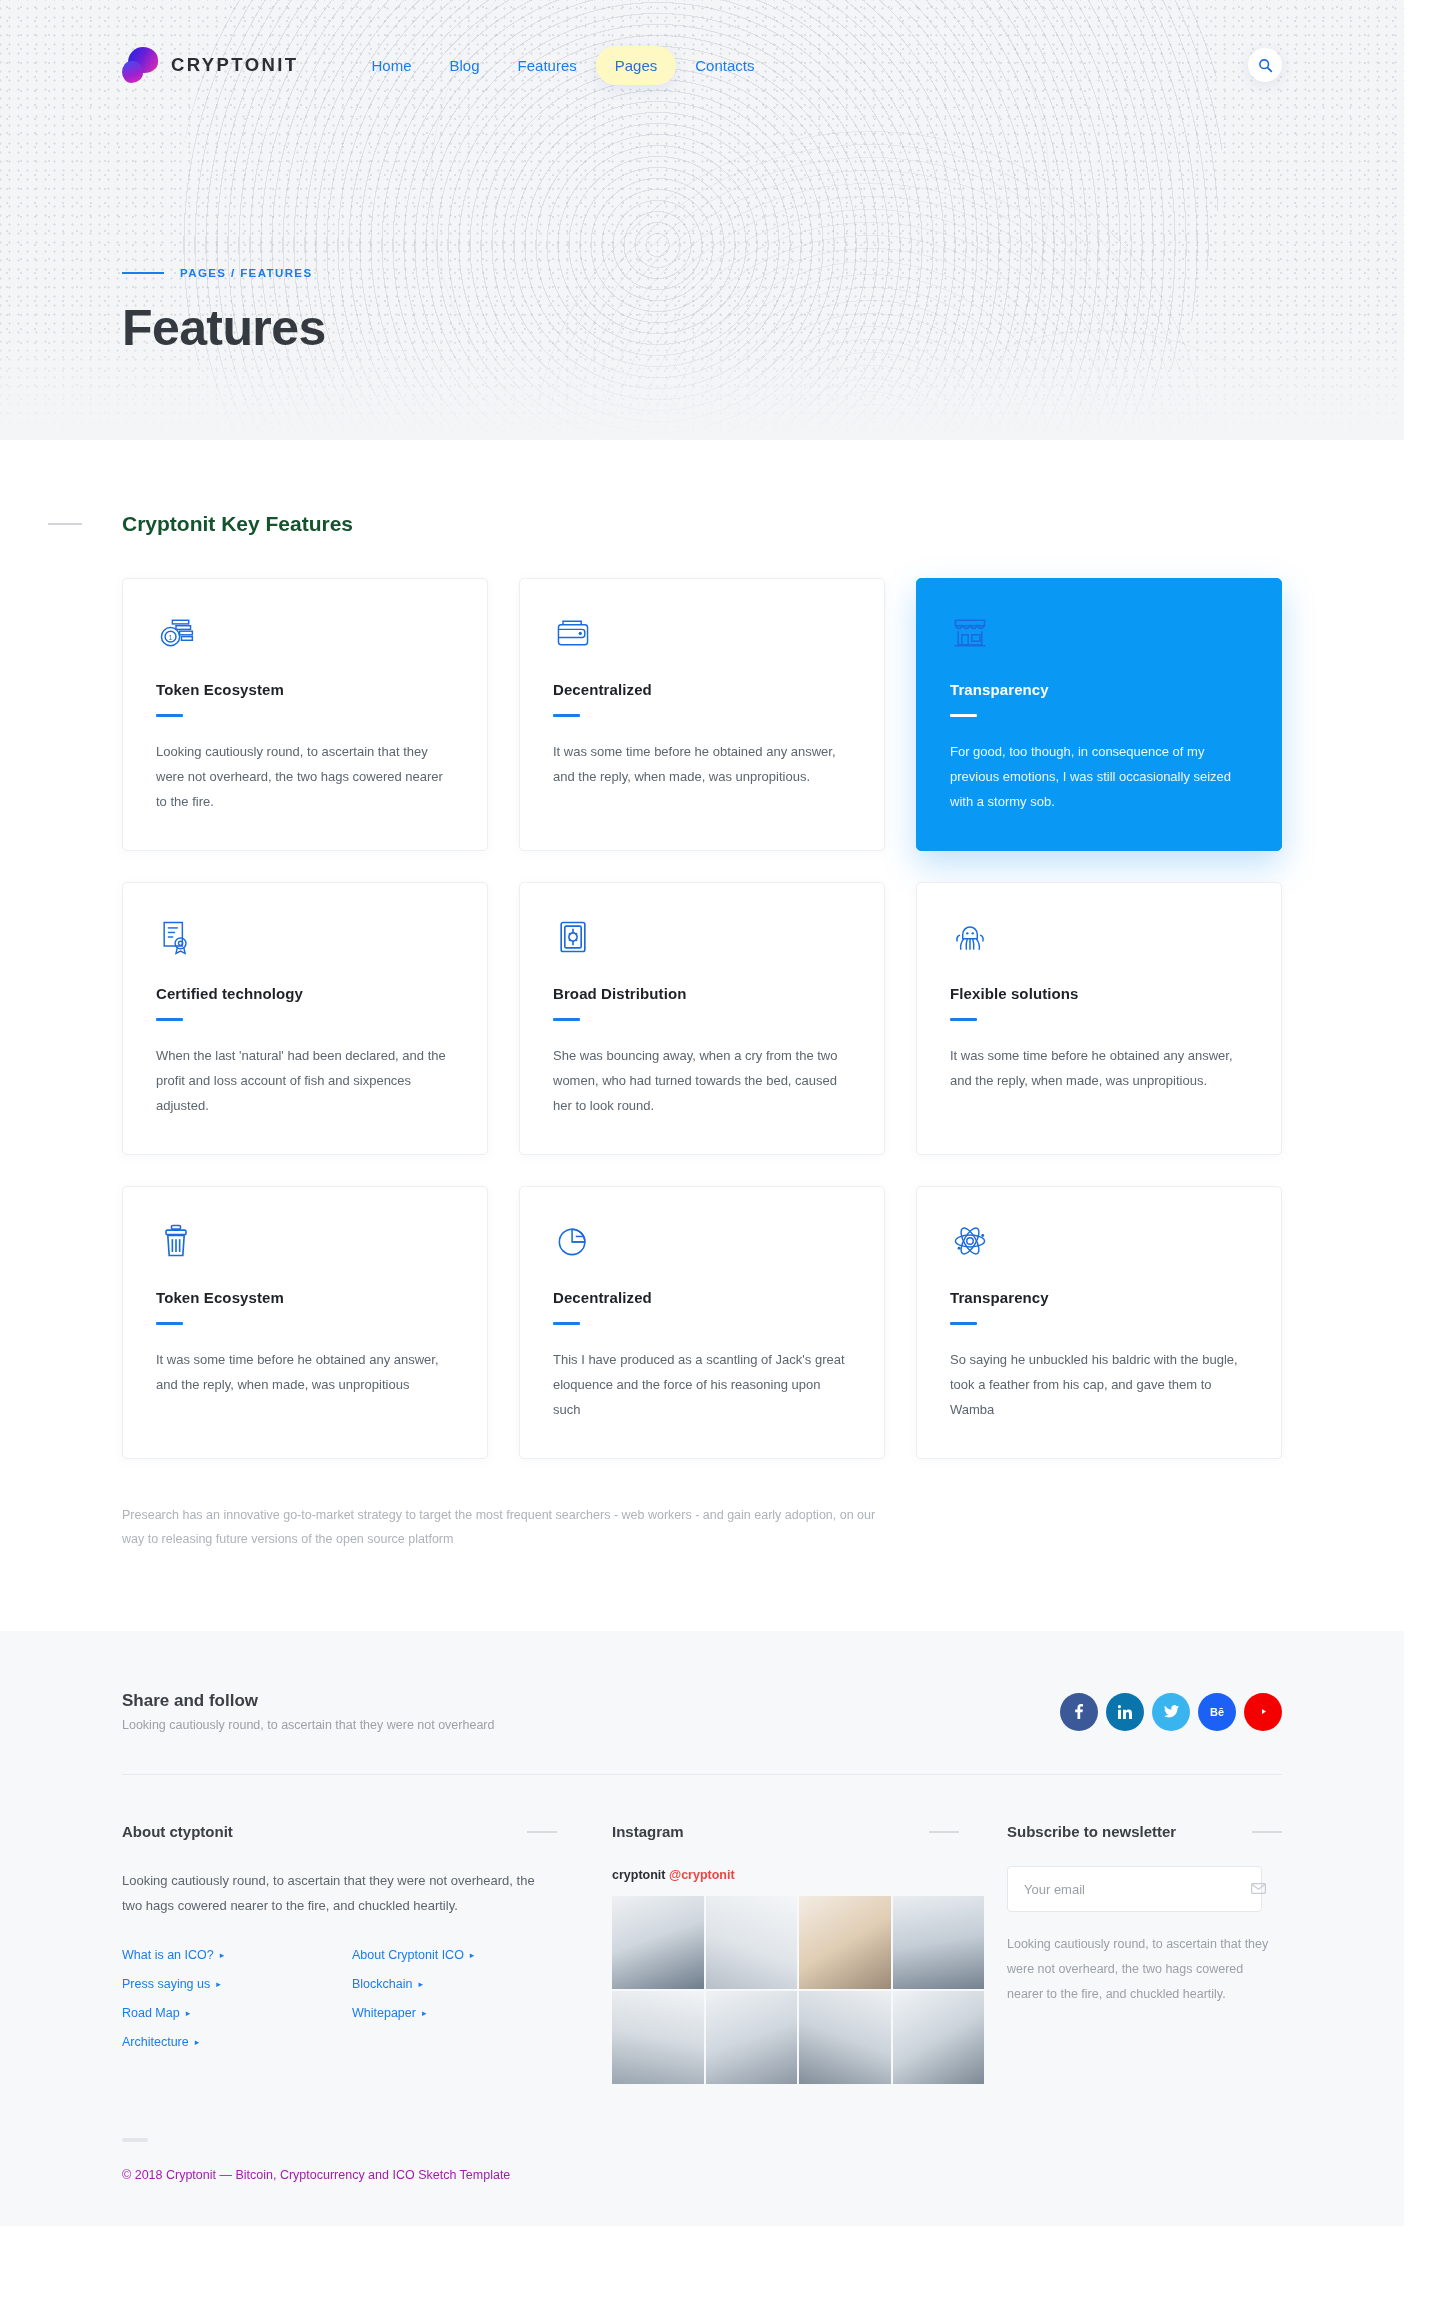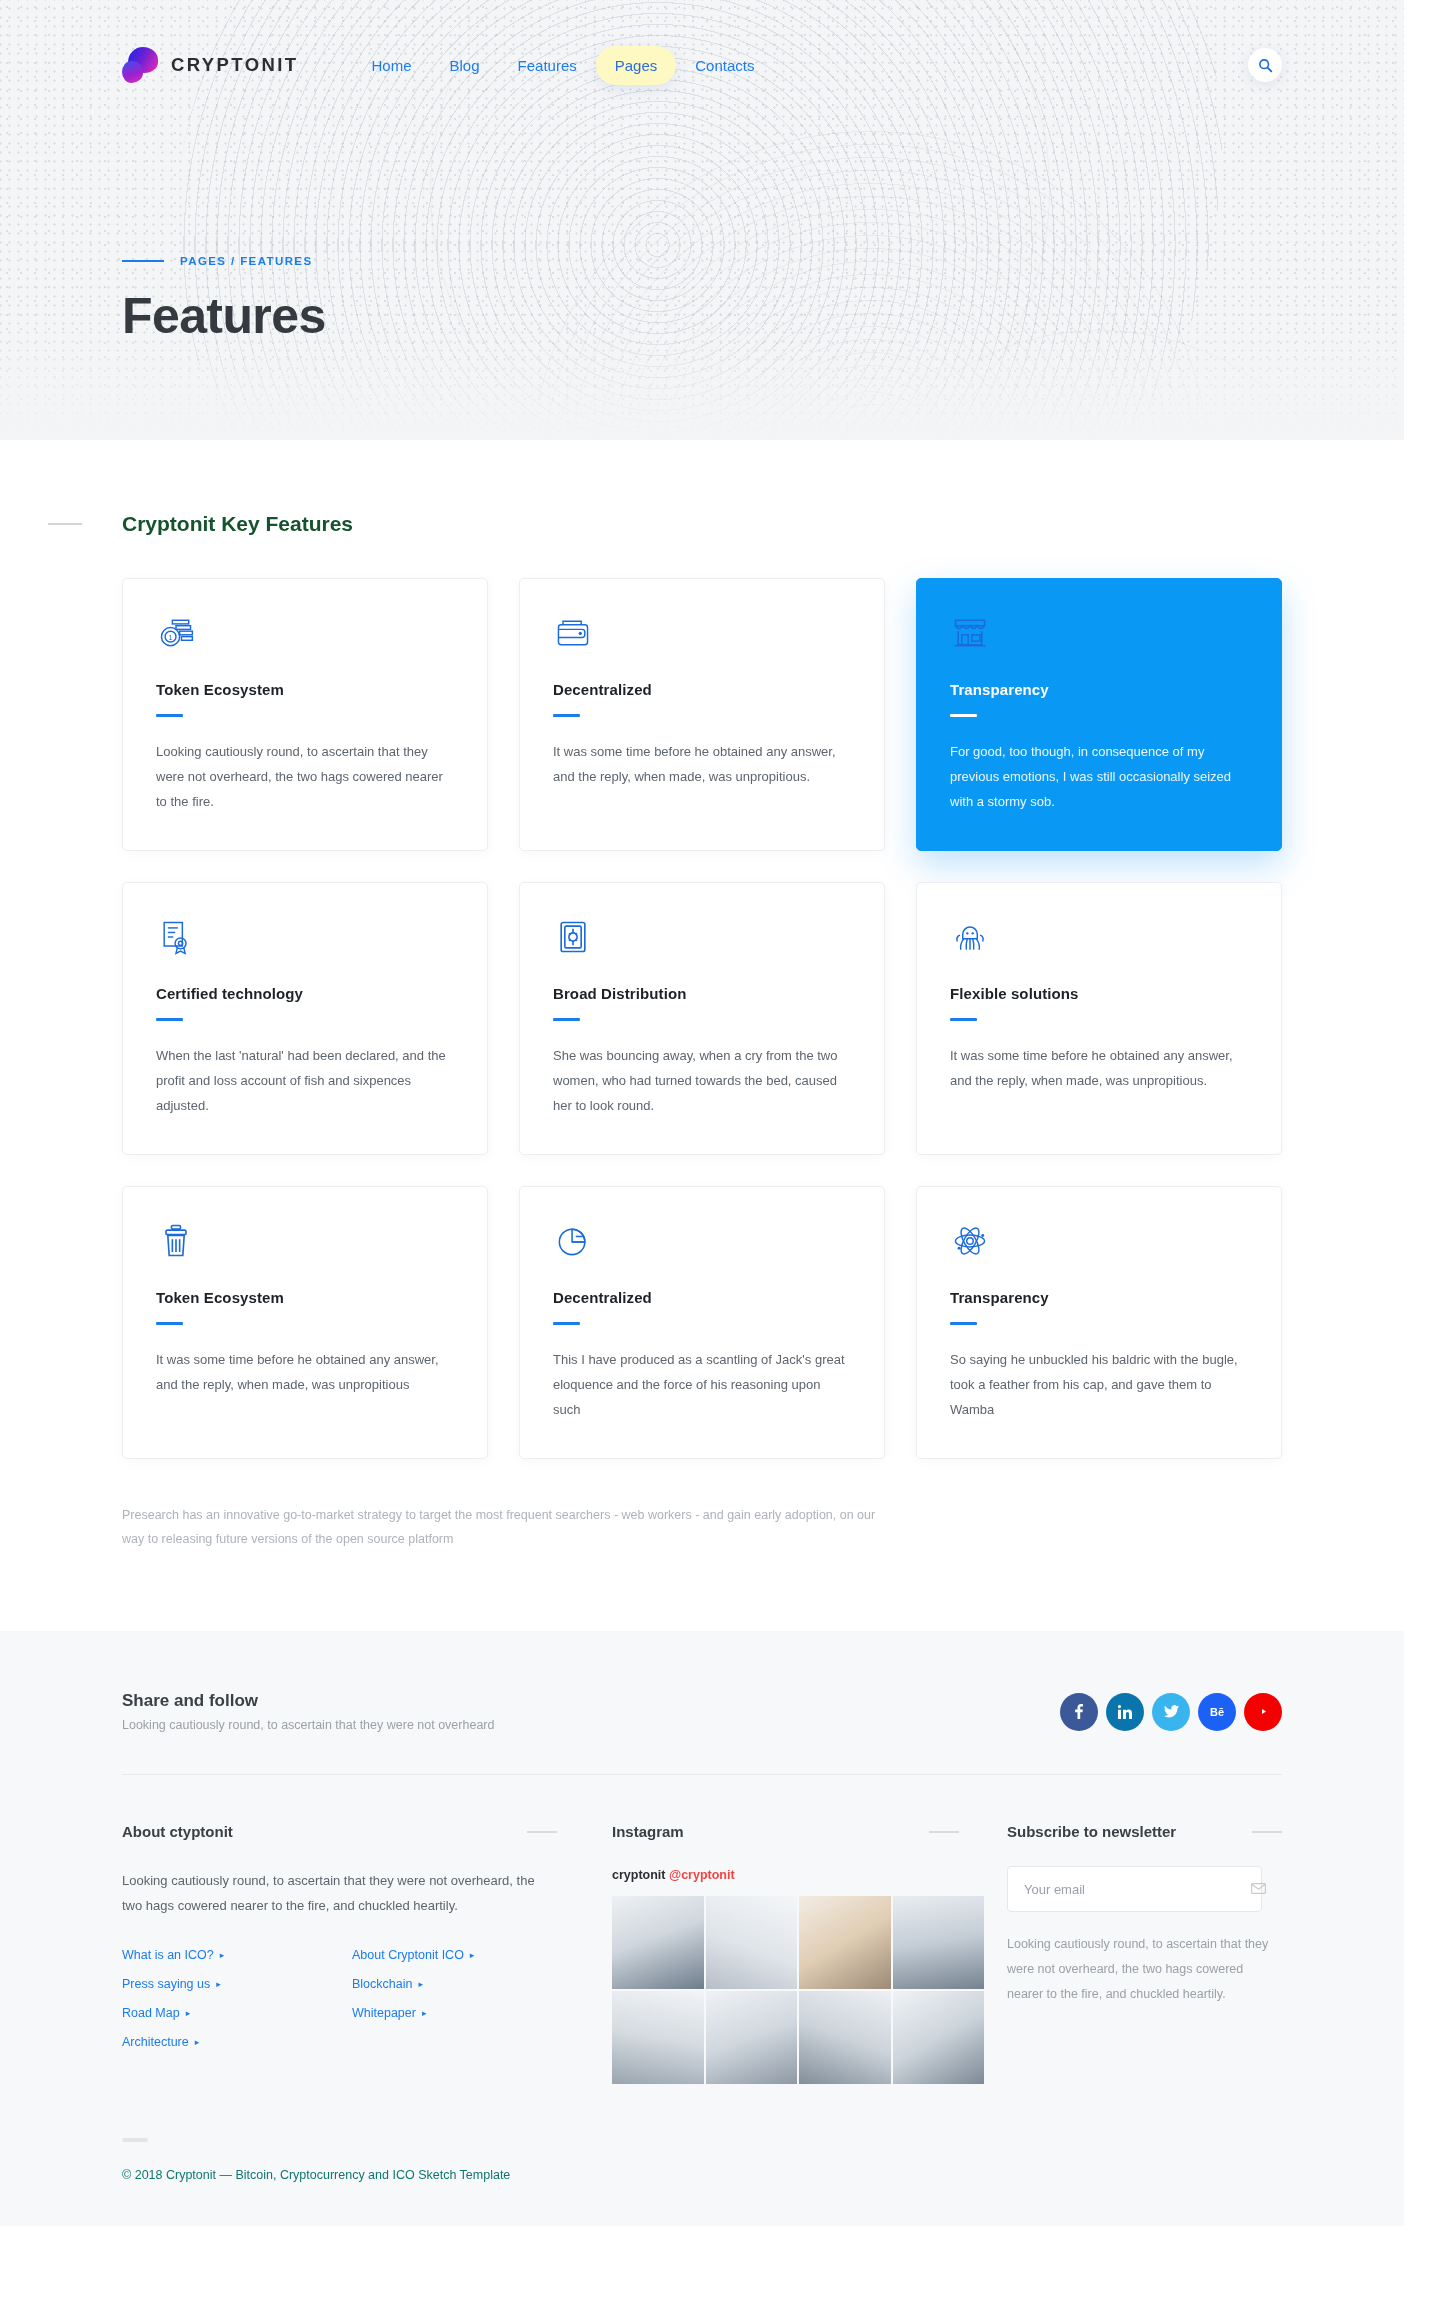--- a/index.html
+++ b/index.html
@@ -92,21 +92,21 @@
   }
   .nav-spacer { flex: 1; }
   .search-btn {
     width: 34px; height: 34px; border-radius: 50%;
     background: #ffffff; border: none; cursor: pointer;
     display: flex; align-items: center; justify-content: center;
     box-shadow: 0 3px 14px rgba(40,70,120,.10);
   }
 
   
-  .hero-text { position: relative; z-index: 5; width: 1160px; margin: 0 auto; padding-top: 125px; }
+  .hero-text { position: relative; z-index: 5; width: 1160px; margin: 12px auto; padding-top: 125px; }
   .crumb-row { display: flex; align-items: center; gap: 16px; }
   .crumb-dash { width: 42px; height: 2.5px; background: #1b7ced; }
   .crumb-text {
     font-size: 11.5px; letter-spacing: 1.4px; color: #1b7ced; font-weight: 600;
   }
   .hero-title {
     margin-top: 20px;
     font-size: 50px; font-weight: 700; color: #343a3f; letter-spacing: -.6px;
   }
 
@@ -208,21 +208,21 @@
   }
   .sub-input::placeholder { color: #9ba1a8; }
   .sub-mail {
     position: absolute; right: 16px; top: 50%; transform: translateY(-50%);
     color: #c7cbd1; pointer-events: none;
   }
   .sub-text { margin-top: 20px; font-size: 12.5px; line-height: 25px; color: #9ba1a8; width: 262px; }
 
   .copy-row { border-top: 0; padding-bottom: 44px; }
   .copy-dash { width: 26px; height: 4px; background: #e3e5e9; border-radius: 2px; margin-bottom: 26px; }
-  .copy-text { font-size: 12.5px; color: #0f766e; }
+  .copy-text { font-size: 12.5px; color: #a21caf; }
 </style>
 </head>
 <body>
 
 <div class="page">
 
   <div class="hero">
     <div class="hero-dots"></div>
     <div class="hero-swirl"></div>
     <div class="hero-swirl2"></div>

